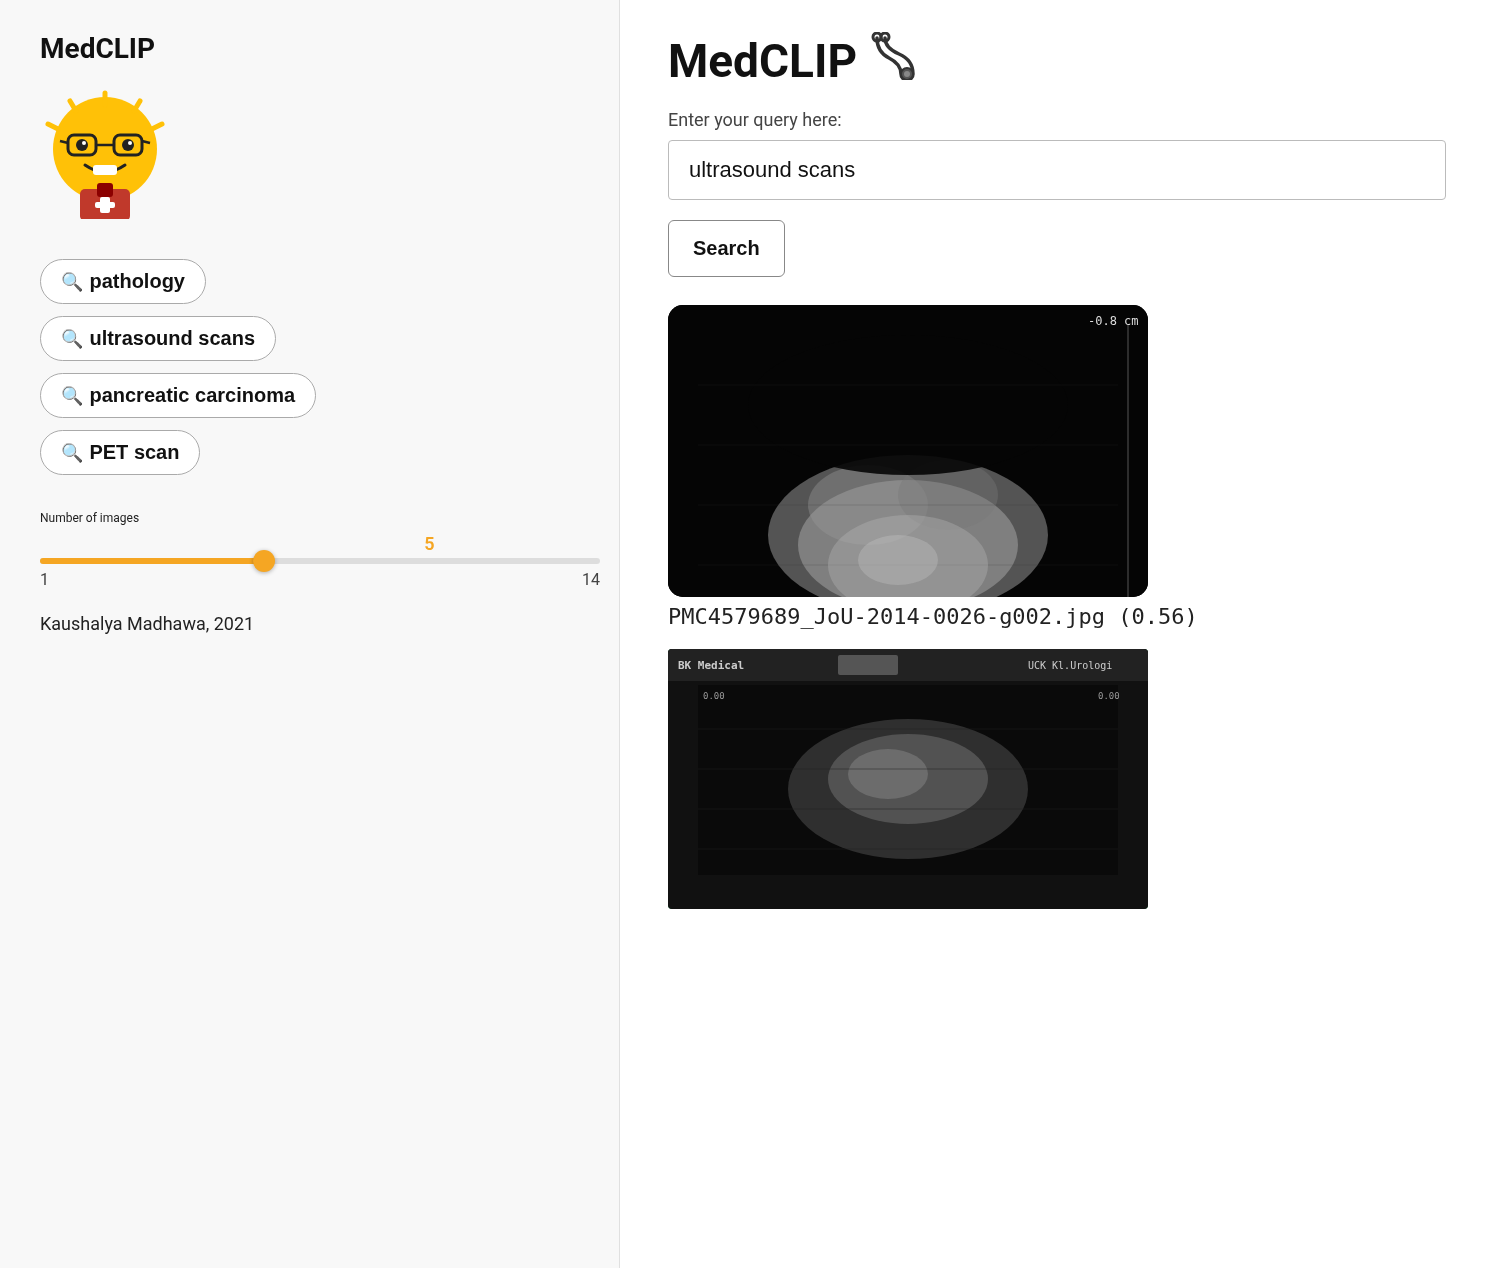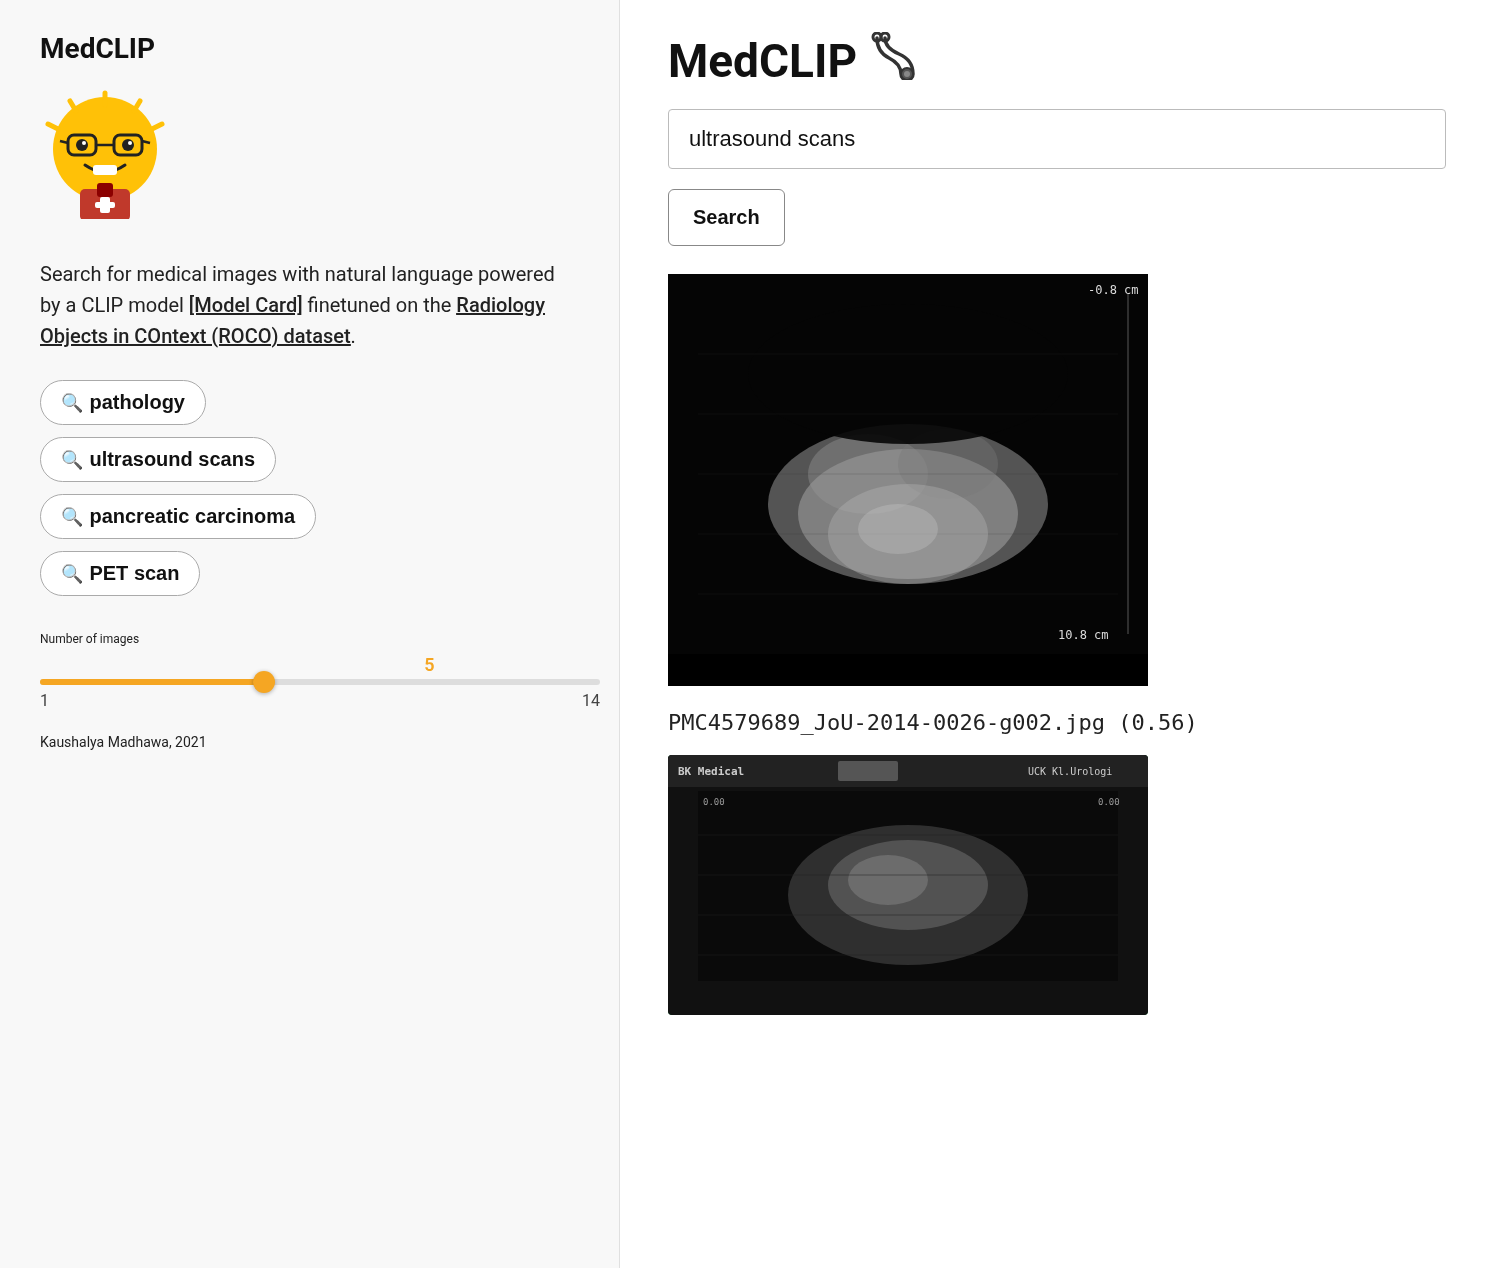--- a/index.html
+++ b/index.html
@@ -144,21 +144,21 @@
       position: absolute;
       opacity: 0;
       width: 100%;
       height: 20px;
       top: -7px;
       left: 0;
       cursor: pointer;
     }
 
     .footer-credit {
-      font-size: 14px;
+      font-size: 18px;
       color: #222;
       margin-top: 16px;
     }
 
     
     .right-panel {
       flex: 1;
       padding: 32px 48px;
       background: #fff;
       overflow-y: auto;
@@ -210,27 +210,27 @@
       transition: background 0.15s;
     }
 
     .result-image-block {
       margin-bottom: 20px;
     }
 
     
     .ultrasound-1 {
       width: 480px;
-      height: 412px;
+      height: 292px;
       background: #000;
-      border-radius: 0;
+      border-radius: 15px;
       position: relative;
       overflow: hidden;
       display: block;
-      margin-bottom: 24px;
+      margin-bottom: 7px;
     }
 
     .ultrasound-2 {
       width: 480px;
       height: 260px;
       background: #15803d;
       border-radius: 4px;
       position: relative;
       overflow: hidden;
       display: block;
@@ -278,23 +278,20 @@
       <rect x="53" y="76" width="24" height="10" rx="3" fill="#fff"></rect>
 
       <rect x="40" y="100" width="50" height="32" rx="5" fill="#c0392b"></rect>
       <rect x="57" y="94" width="16" height="14" rx="3" fill="#8b0000"></rect>
 
       <rect x="60" y="108" width="10" height="16" rx="2" fill="#fff"></rect>
       <rect x="55" y="113" width="20" height="6" rx="2" fill="#fff"></rect>
     </svg>
   </span>
 
-  <p class="description">
-    Search for medical images with natural language powered by a CLIP model <a>[Model Card]</a> finetuned on the <a><u>Radiology Objects in COntext (ROCO) dataset</u></a>.
-  </p>
 
 
   <div class="query-buttons">
     <button class="query-btn">
       <span class="search-icon-inline">🔍</span>
       <span>pathology</span>
     </button>
     <button class="query-btn">
       <span class="search-icon-inline">🔍</span>
       <span>ultrasound scans</span>
@@ -337,20 +334,21 @@
       <svg width="54" height="48" viewBox="0 0 54 48" xmlns="http://www.w3.org/2000/svg">
         <path d="M10 6 Q10 20 22 26 Q34 32 34 42 A6 6 0 1 0 46 42 Q46 28 32 22 Q18 16 18 6" stroke="#333" stroke-width="3.5" fill="none" stroke-linecap="round"></path>
         <circle cx="10" cy="5" r="4" fill="none" stroke="#333" stroke-width="3"></circle>
         <circle cx="18" cy="5" r="4" fill="none" stroke="#333" stroke-width="3"></circle>
         <circle cx="40" cy="42" r="6" fill="#555" stroke="#333" stroke-width="2"></circle>
         <circle cx="40" cy="42" r="3" fill="#888"></circle>
       </svg>
     </span>
   </div>
 
+  <div class="query-label">Enter your query here:</div>
 
   <div class="search-input-wrapper">
     <input class="search-input" type="text" value="ultrasound scans" style="">
   </div>
 
   <button class="search-button">Search</button>
 
   
   <div class="result-image-block">
     <div class="ultrasound-1">

